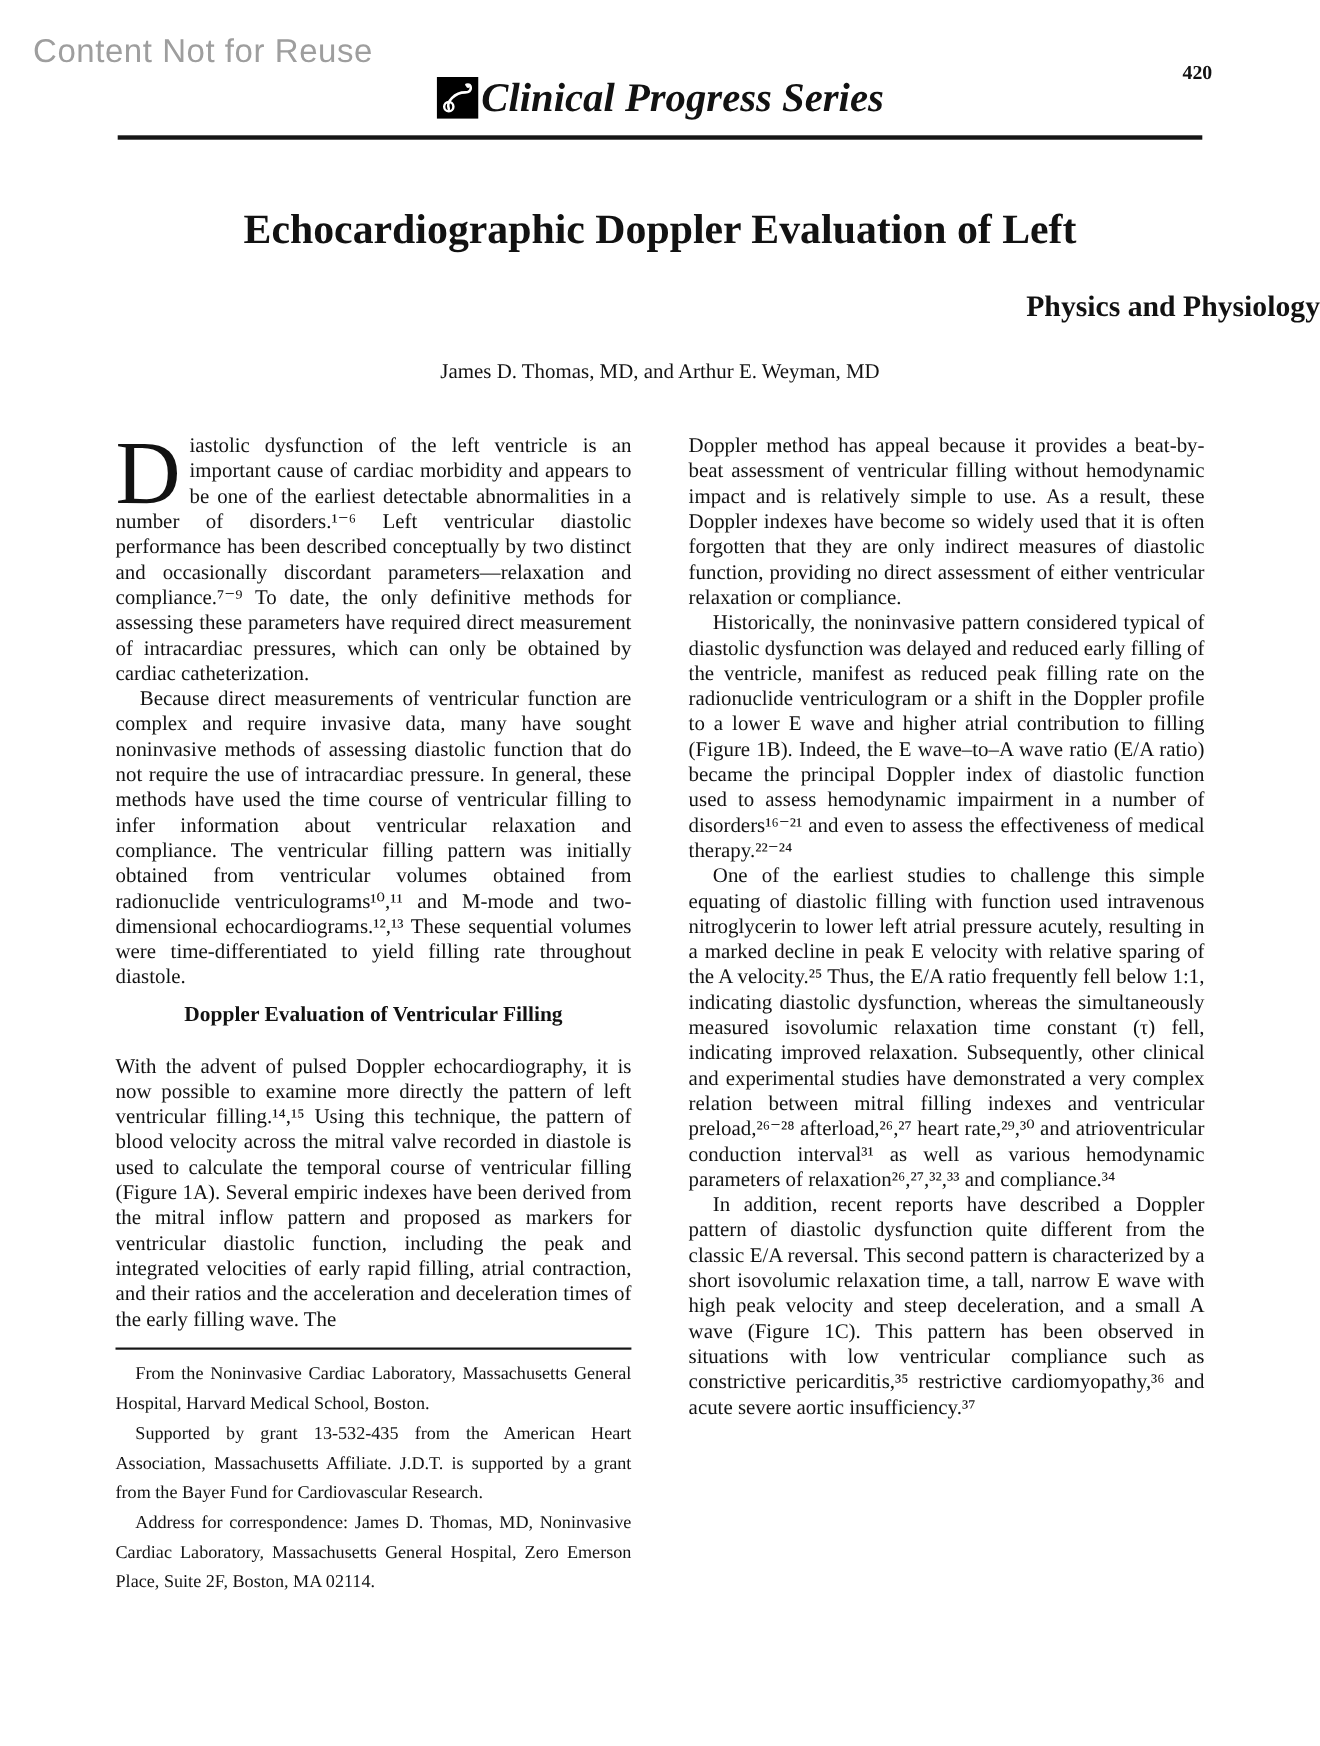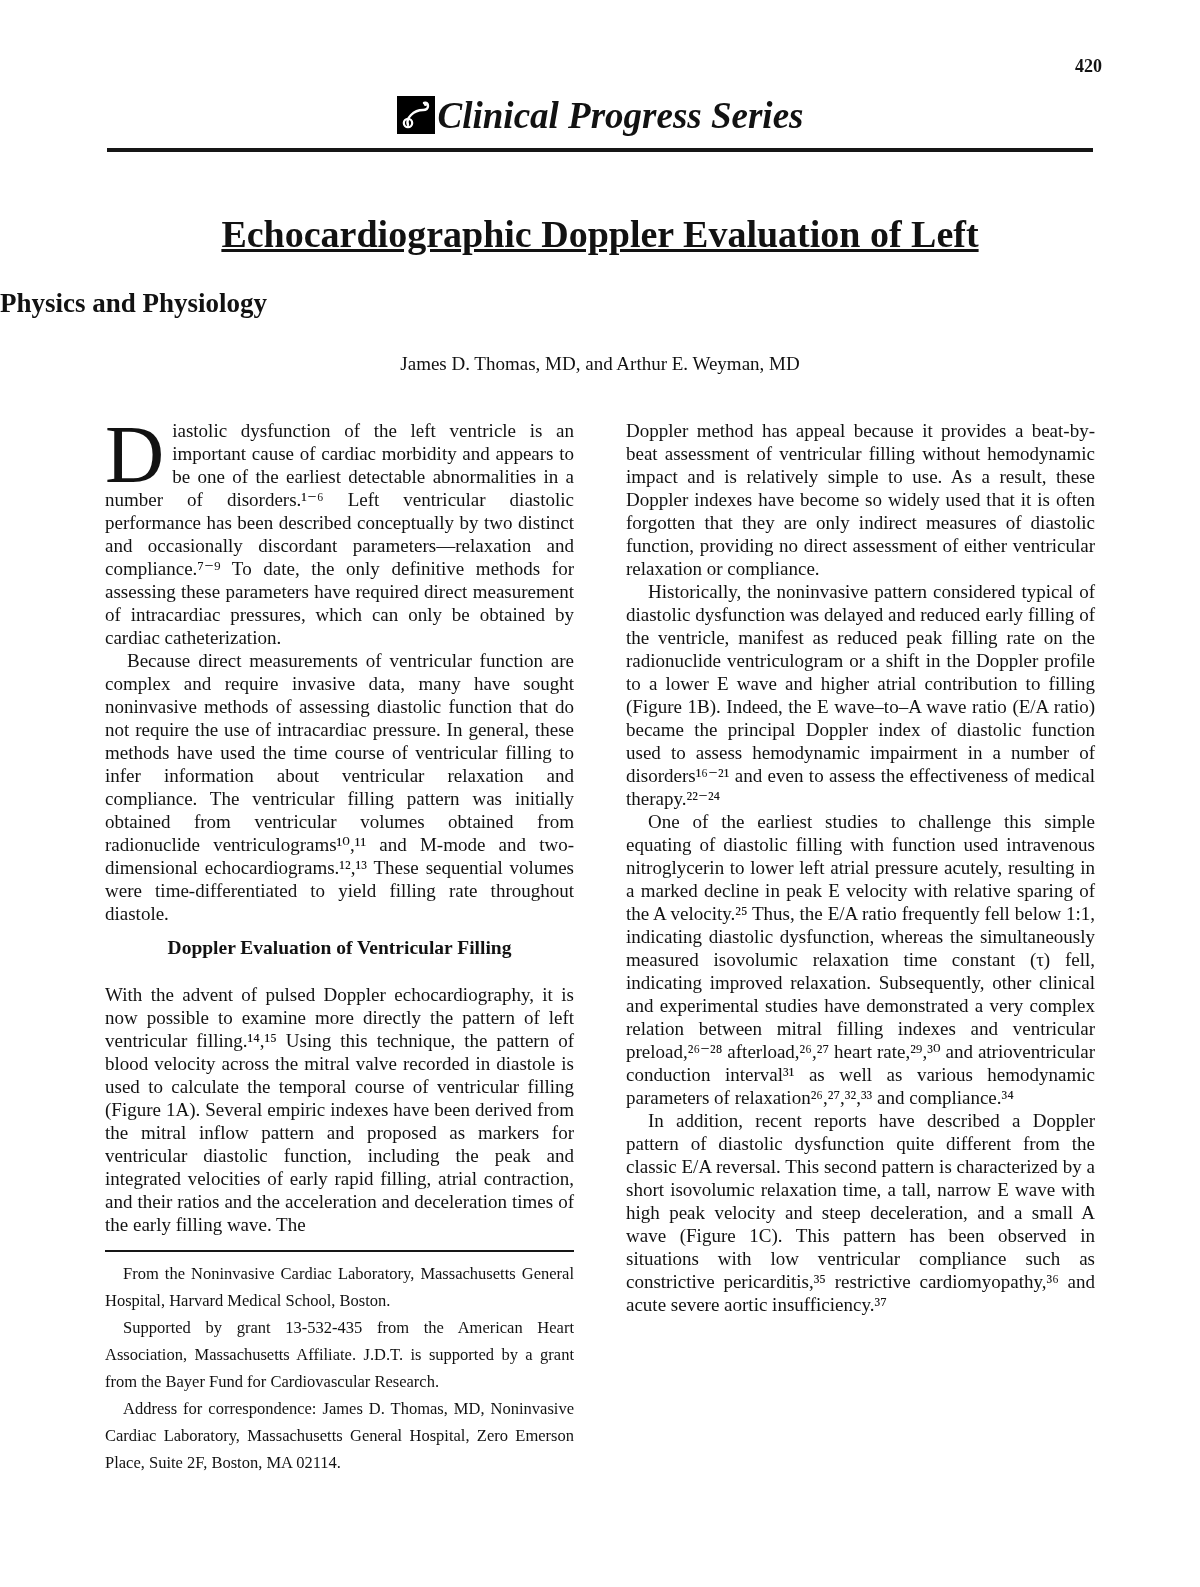--- a/index.html
+++ b/index.html
@@ -14,42 +14,41 @@
   }
   .watermark {
     position: absolute; top: 30px; left: 30px;
     font-family: "Liberation Sans", "DejaVu Sans", sans-serif;
     font-size: 30px; color: #9e9e9e; letter-spacing: 0.5px;
   }
   .page-number {
     position: absolute; top: 56px; right: 98px;
     font-size: 18px; font-weight: bold;
   }
-  .series-header { padding-top: 96px; text-align: center; }
+  .series-header { padding-top: 70px; text-align: center; }
   .series-title {
     display: inline-flex; align-items: center;
     font-size: 37px; font-weight: bold; font-style: italic;
     margin: 0; line-height: 1;
   }
   .series-icon {
     width: 38px; height: 38px; display: inline-block;
     margin-right: 3px; flex: none;
   }
   .header-rule {
     width: 986px; margin: 10px auto 0;
     border: none; border-top: 4px solid #161616; height: 0;
   }
   .article-title {
     margin: 56px auto 0; text-align: center;
     font-size: 38px; font-weight: bold; line-height: 1.42;
     width: 900px;
-    text-decoration: underline;
   }
   .article-subtitle {
-    margin: 26px 0 0; text-align: left;
+    margin: 26px 0 0; text-align: right;
     font-size: 27px; font-weight: bold;
   }
   .article-byline {
     margin: 34px 12px 0; text-align: center;
     font-size: 19px;
   }
   .columns {
     width: 990px; margin: 44px auto 0;
     display: flex; gap: 52px; align-items: flex-start;
   }
@@ -74,20 +73,21 @@
     margin: 14px 0 8px; height: 0;
   }
   .footnotes { font-size: 16.5px; line-height: 27px; }
   .footnotes p { text-indent: 18px; margin: 0; }
 </style>
 </head>
 <body>
 
 <div class="page">
 
+  <div class="watermark">Content Not for Reuse</div>
 
   <div class="page-number">420</div>
 
   <header class="series-header">
     <h2 class="series-title">
       <span class="series-icon">
         <svg viewBox="0 0 38 38" width="38" height="38">
           <rect x="0" y="0" width="38" height="38" fill="#000"></rect>
           <path d="M27 7 q4 -1 4 3 q0 4 -5 4 q-7 0 -12 5 q-5 5 -3 10" fill="none" stroke="#fff" stroke-width="2.4" stroke-linecap="round"></path>
           <circle cx="11" cy="27" r="4.2" fill="none" stroke="#fff" stroke-width="2.2"></circle>

